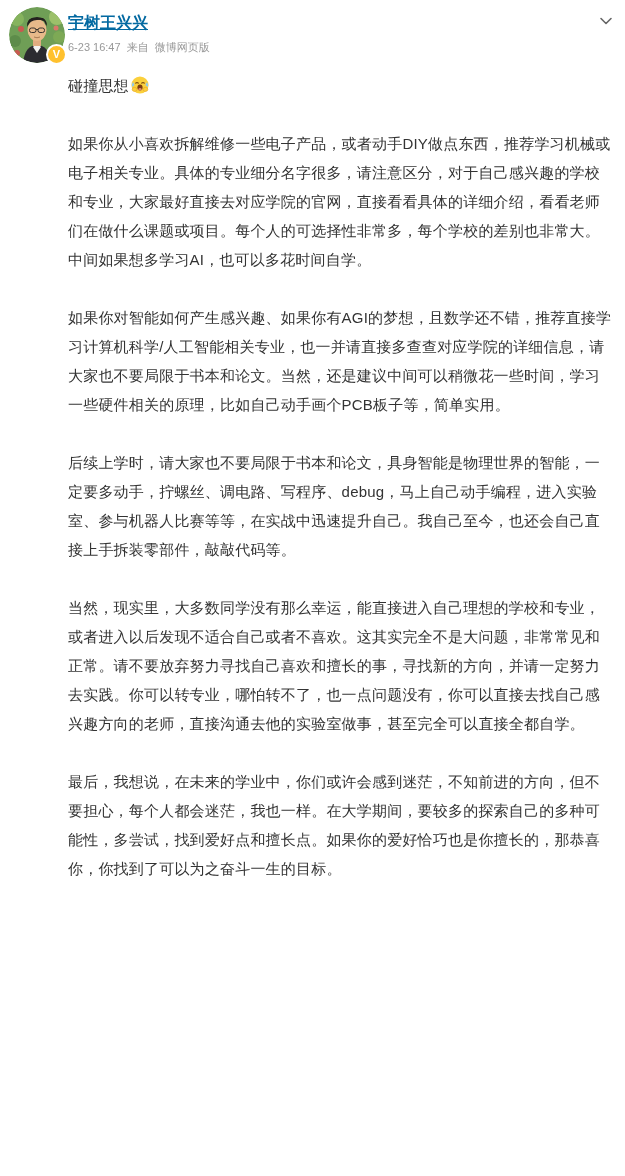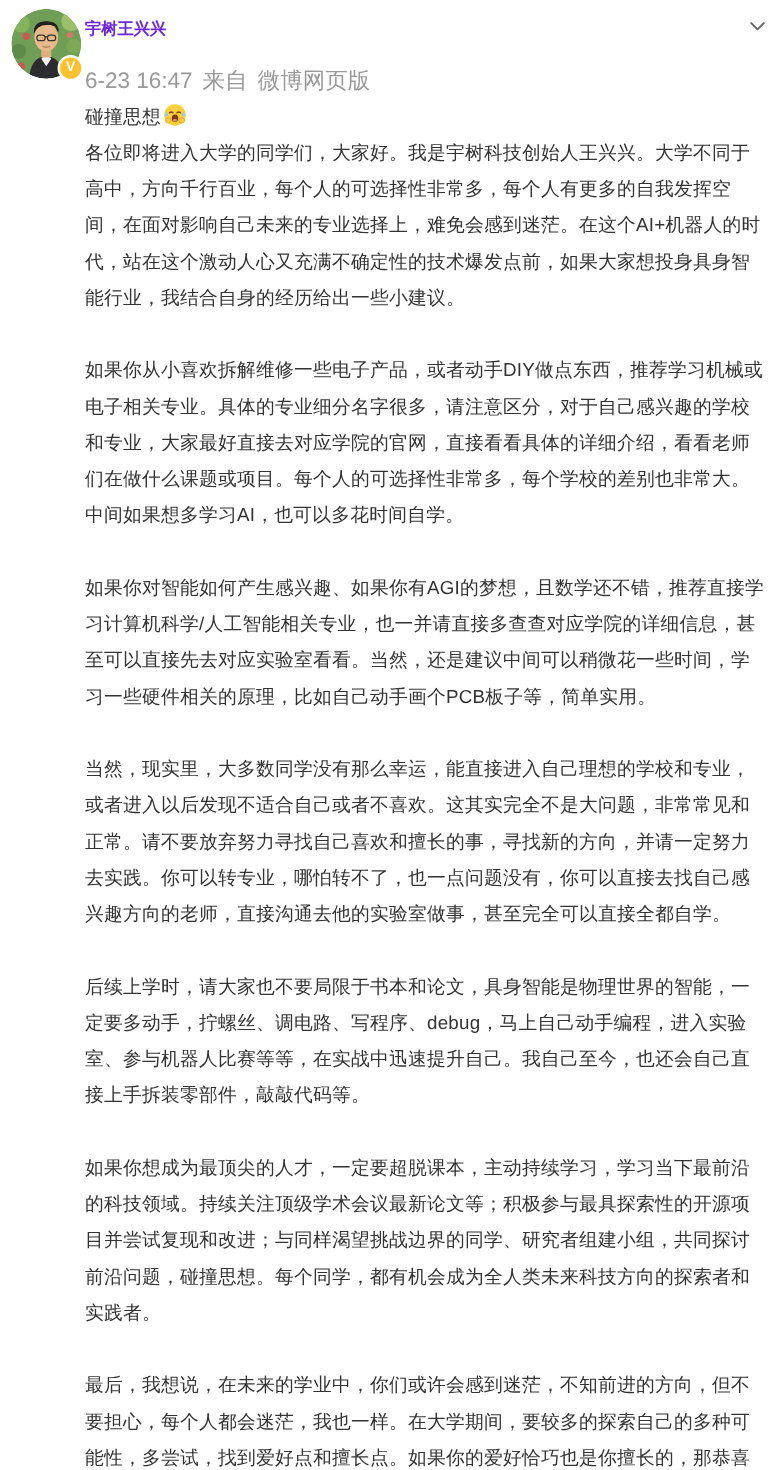--- a/index.html
+++ b/index.html
@@ -51,30 +51,31 @@
     line-height: 17px;
     text-align: center;
     font-family: "Liberation Sans", sans-serif;
   }
   .post-header {
     position: relative;
     min-height: 54px;
     padding-top: 3px;
   }
   .username {
-    font-size: 13px;
+    font-size: 16px;
     font-weight: bold;
-    color: #6d28d9;
+    color: #0369a1;
     line-height: 24px;
     cursor: pointer;
     display: inline-block;
+    text-decoration: underline;
   }
   .meta {
-    margin-top: 20px;
-    font-size: 18px;
+    margin-top: 3px;
+    font-size: 11px;
     color: #999999;
     line-height: 18px;
   }
   .meta span { margin-right: 3px; }
   .meta .clickable { cursor: pointer; }
   .chevron {
     position: absolute;
     top: 4px;
     right: 0px;
     width: 18px;
@@ -161,23 +162,21 @@
         <path d="M3 7 Q1.4 9 2 12 L4.6 10 Z" fill="#8ec9f0"></path>
         <path d="M17 7 Q18.6 9 18 12 L15.4 10 Z" fill="#8ec9f0"></path>
         <path d="M5.6 8.2 Q7 7 8.4 8.2" fill="none" stroke="#7a4a12" stroke-width="1.1" stroke-linecap="round"></path>
         <path d="M11.6 8.2 Q13 7 14.4 8.2" fill="none" stroke="#7a4a12" stroke-width="1.1" stroke-linecap="round"></path>
         <ellipse cx="10" cy="12.6" rx="2.6" ry="3" fill="#7a3c10"></ellipse>
         <ellipse cx="10" cy="14.2" rx="1.6" ry="1.2" fill="#e2896b"></ellipse>
         <ellipse cx="4.6" cy="14.4" rx="2.4" ry="2" fill="#fbd03c" stroke="#e8a82c" stroke-width="0.7"></ellipse>
         <ellipse cx="15.4" cy="14.4" rx="2.4" ry="2" fill="#fbd03c" stroke="#e8a82c" stroke-width="0.7"></ellipse>
       </svg>
     </p>
-    <p class="tight">各位即将进入大学的同学们，大家好。我是宇树科技创始人王兴兴。大学不同于高中，方向千行百业，每个人的可选择性非常多，每个人有更多的自我发挥空间，在面对影响自己未来的专业选择上，难免会感到迷茫。在这个AI+机器人的时代，站在这个激动人心又充满不确定性的技术爆发点前，如果大家想投身具身智能行业，我结合自身的经历给出一些小建议。</p>
     <p style="margin-top:29px">如果你从小喜欢拆解维修一些电子产品，或者动手DIY做点东西，推荐学习机械或电子相关专业。具体的专业细分名字很多，请注意区分，对于自己感兴趣的学校和专业，大家最好直接去对应学院的官网，直接看看具体的详细介绍，看看老师们在做什么课题或项目。每个人的可选择性非常多，每个学校的差别也非常大。中间如果想多学习AI，也可以多花时间自学。</p>
-    <p>如果你对智能如何产生感兴趣、如果你有AGI的梦想，且数学还不错，推荐直接学习计算机科学/人工智能相关专业，也一并请直接多查查对应学院的详细信息，甚至可以直接先去对应实验室看看。当然，还是建议中间可以稍微花一些时间，学习一些硬件相关的原理，比如自己动手画个PCB板子等，简单实用。</p>
+    <p>如果你对智能如何产生感兴趣、如果你有AGI的梦想，且数学还不错，推荐直接学习计算机科学/人工智能相关专业，也一并请直接多查查对应学院的详细信息，请大家也不要局限于书本和论文。当然，还是建议中间可以稍微花一些时间，学习一些硬件相关的原理，比如自己动手画个PCB板子等，简单实用。</p>
+    <p>后续上学时，请大家也不要局限于书本和论文，具身智能是物理世界的智能，一定要多动手，拧螺丝、调电路、写程序、debug，马上自己动手编程，进入实验室、参与机器人比赛等等，在实战中迅速提升自己。我自己至今，也还会自己直接上手拆装零部件，敲敲代码等。</p>
     <p>当然，现实里，大多数同学没有那么幸运，能直接进入自己理想的学校和专业，或者进入以后发现不适合自己或者不喜欢。这其实完全不是大问题，非常常见和正常。请不要放弃努力寻找自己喜欢和擅长的事，寻找新的方向，并请一定努力去实践。你可以转专业，哪怕转不了，也一点问题没有，你可以直接去找自己感兴趣方向的老师，直接沟通去他的实验室做事，甚至完全可以直接全都自学。</p>
-    <p>后续上学时，请大家也不要局限于书本和论文，具身智能是物理世界的智能，一定要多动手，拧螺丝、调电路、写程序、debug，马上自己动手编程，进入实验室、参与机器人比赛等等，在实战中迅速提升自己。我自己至今，也还会自己直接上手拆装零部件，敲敲代码等。</p>
-    <p>如果你想成为最顶尖的人才，一定要超脱课本，主动持续学习，学习当下最前沿的科技领域。持续关注顶级学术会议最新论文等；积极参与最具探索性的开源项目并尝试复现和改进；与同样渴望挑战边界的同学、研究者组建小组，共同探讨前沿问题，碰撞思想。每个同学，都有机会成为全人类未来科技方向的探索者和实践者。</p>
     <p>最后，我想说，在未来的学业中，你们或许会感到迷茫，不知前进的方向，但不要担心，每个人都会迷茫，我也一样。在大学期间，要较多的探索自己的多种可能性，多尝试，找到爱好点和擅长点。如果你的爱好恰巧也是你擅长的，那恭喜你，你找到了可以为之奋斗一生的目标。</p>
 
   </div>
 
 </div>
 
 </body></html>

